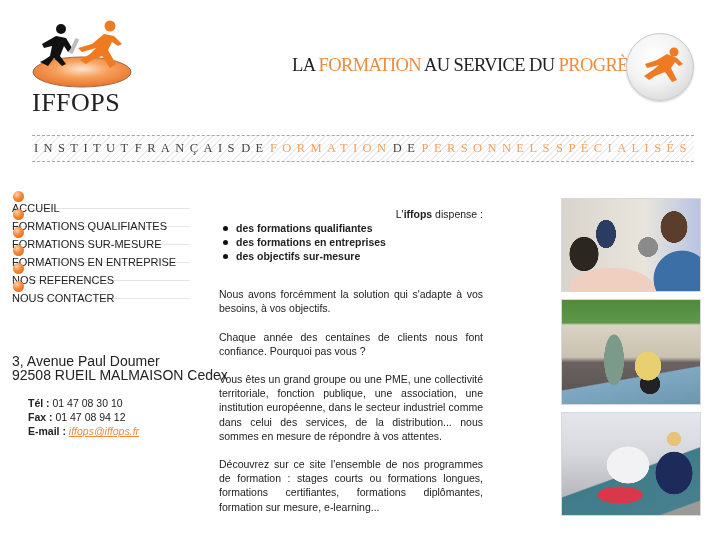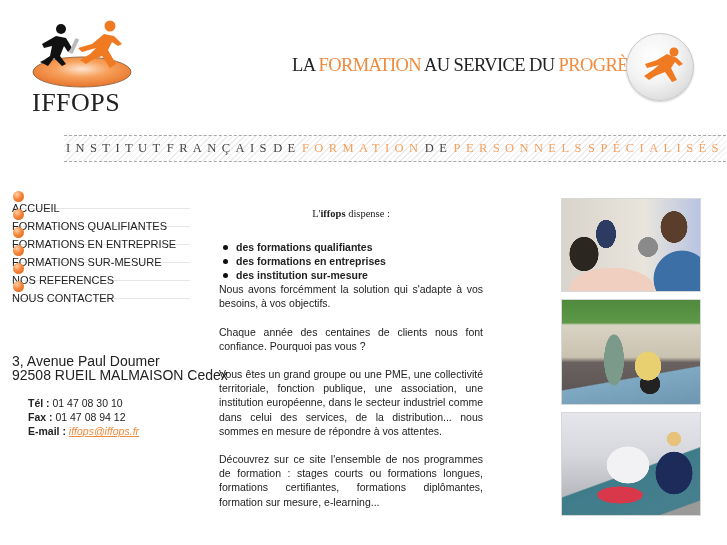--- a/index.html
+++ b/index.html
@@ -12,40 +12,40 @@
   .slogan { position: absolute; left: 292px; top: 55px; font-family: "Liberation Serif", serif; font-size: 18.5px; letter-spacing: -0.6px; color: #222; white-space: nowrap; }
   .slogan .or { color: #f08a3c; }
   .badge { position: absolute; left: 626px; top: 33px; width: 68px; height: 68px; border-radius: 50%;
            background: radial-gradient(circle at 40% 35%, #ffffff 0%, #f3f3f3 45%, #d6d6d6 85%, #bdbdbd 100%);
            border: 1px solid #c9c9c9; box-shadow: 0 1px 2px rgba(0,0,0,0.2); }
 
   
   .band { position: absolute; left: 32px; top: 135px; width: 662px; height: 27px;
           border-top: 1px dashed #a8a8a8; border-bottom: 1px dashed #a8a8a8;
           background: repeating-linear-gradient(135deg, #ffffff 0px, #ffffff 3px, #ececec 3px, #ececec 4px);
-          display: flex; align-items: center; justify-content: space-between; padding: 0 2px; margin-left: 32px; }
+          display: flex; align-items: center; justify-content: space-between; padding: 0 2px; }
   .band span { font-family: "Liberation Serif", serif; font-size: 12.5px; letter-spacing: 5.4px; color: #444; white-space: nowrap; }
   .band span.or { color: #f4a060; }
 
   
   .nav { position: absolute; left: 12px; top: 191px; width: 178px; list-style: none; }
   .nav li { height: 18px; border-bottom: 1px solid #e6e6e6; display: flex; align-items: flex-start; font-size: 11px; color: #222; cursor: pointer; flex-direction: column; }
   .nav .dot { width: 11px; height: 11px; border-radius: 50%; margin: 0 5px 0 1px;
               background: radial-gradient(circle at 35% 30%, #ffd2a8 0%, #f6873a 45%, #d85f12 100%); flex: none; }
 
   .address { position: absolute; left: 12px; top: 354px; font-size: 14px; line-height: 14.2px; color: #222; }
   .contact { position: absolute; left: 28px; top: 396px; font-size: 10.5px; line-height: 14.2px; color: #222; }
   .contact b { font-weight: bold; }
   .contact a { color: #f08a3c; text-decoration: underline; font-style: italic; }
 
   
   .main { position: absolute; left: 219px; top: 207px; width: 264px; font-size: 10.5px; line-height: 14.2px; color: #222; }
   .main p { text-align: justify; margin-bottom: 14px; }
-  .main p.intro { margin-bottom: 19px; text-align: center; font-family: Liberation Serif, serif; }
-  .main ul { margin: 0 0 0 17px; list-style: none; }
+  .main p.intro { margin-bottom: 0; text-align: right; }
+  .main ul { margin: 0 0 24px 17px; list-style: none; }
   .main ul li { font-weight: bold; position: relative; line-height: 14px; }
   .main ul li::before { content: ""; position: absolute; left: -13px; top: 5px; width: 5px; height: 5px; border-radius: 50%; background: #111; }
 
   
   .photo { position: absolute; left: 561px; width: 140px; border: 1px solid #d8d8d8; overflow: hidden; }
   .p1 { top: 198px; height: 94px; background:
         radial-gradient(ellipse 22px 26px at 112px 28px, #5a3d2a 0%, #5a3d2a 60%, transparent 62%),
         radial-gradient(ellipse 40px 40px at 120px 80px, #3b6fa5 0%, #3b6fa5 70%, transparent 72%),
         radial-gradient(ellipse 14px 14px at 86px 48px, #8a8a8a 0%, #8a8a8a 70%, transparent 72%),
         radial-gradient(ellipse 22px 26px at 22px 55px, #2c2620 0%, #2c2620 65%, transparent 67%),
@@ -116,25 +116,25 @@
   <li>
       <span class="dot"></span>
       <span>ACCUEIL</span>
     </li>
   <li>
       <span class="dot"></span>
       <span>FORMATIONS QUALIFIANTES</span>
     </li>
   <li>
       <span class="dot"></span>
-      <span>FORMATIONS EN ENTREPRISE</span>
+      <span>FORMATIONS SUR-MESURE</span>
     </li>
   <li>
       <span class="dot"></span>
-      <span>FORMATIONS SUR-MESURE</span>
+      <span>FORMATIONS EN ENTREPRISE</span>
     </li>
   <li>
       <span class="dot"></span>
       <span>NOS REFERENCES</span>
     </li>
   <li>
       <span class="dot"></span>
       <span>NOUS CONTACTER</span>
     </li>
 </ul>
@@ -148,21 +148,21 @@
   <div><b>Tél :</b><span> 01 47 08 30 10</span></div>
   <div><b>Fax :</b><span> 01 47 08 94 12</span></div>
   <div><b>E-mail :</b> <a>iffops@iffops.fr</a></div>
 </div>
 
 <div class="main">
   <p class="intro"><span>L'</span><b>iffops</b><span> dispense :</span></p>
   <ul>
     <li>des formations qualifiantes</li>
     <li>des formations en entreprises</li>
-    <li>des institution sur-mesure</li>
+    <li>des objectifs sur-mesure</li>
   </ul>
   <p>Nous avons forcémment la solution qui s'adapte à vos besoins, à vos objectifs.</p>
   <p>Chaque année des centaines de clients nous font confiance. Pourquoi pas vous ?</p>
   <p>Vous êtes un grand groupe ou une PME, une collectivité territoriale, fonction publique, une association, une institution européenne, dans le secteur industriel comme dans celui des services, de la distribution... nous sommes en mesure de répondre à vos attentes.</p>
   <p>Découvrez sur ce site l'ensemble de nos programmes de formation : stages courts ou formations longues, formations certifiantes, formations diplômantes, formation sur mesure, e-learning...</p>
 </div>
 
 <div class="photo p1"></div>
 <div class="photo p2"></div>
 <div class="photo p3"></div>

